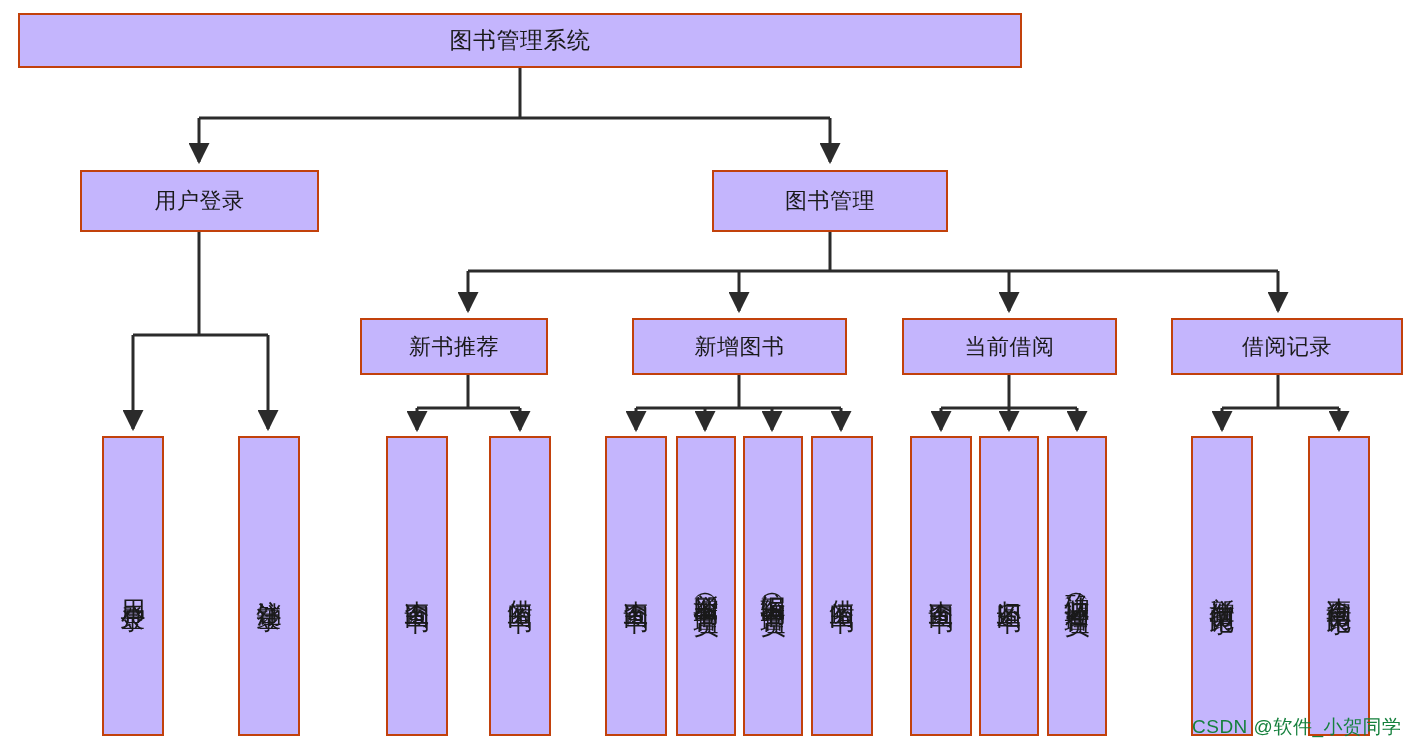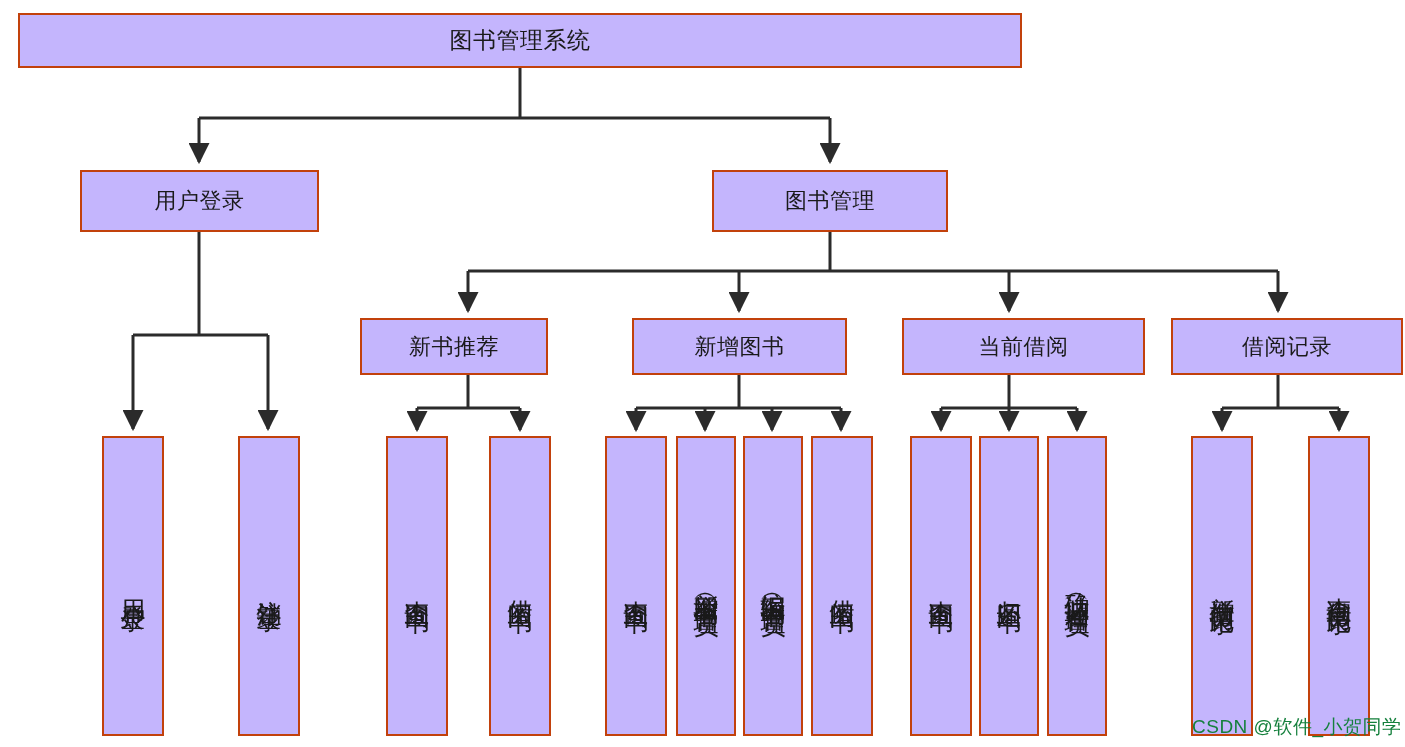--- a/index.html
+++ b/index.html
@@ -136,21 +136,21 @@
   <div class="node horiz" style="left:712px; top:170px; width:236px; height:62px;">
     <span class="label">图书管理</span>
   </div>
 
   <div class="node horiz" style="left:360px; top:318px; width:188px; height:57px;">
     <span class="label">新书推荐</span>
   </div>
   <div class="node horiz" style="left:632px; top:318px; width:215px; height:57px;">
     <span class="label">新增图书</span>
   </div>
-  <div class="node horiz" style="left:902px; top:318px; width:243px; height:57px;">
+  <div class="node horiz" style="left:902px; top:318px; width:215px; height:57px;">
     <span class="label">当前借阅</span>
   </div>
   <div class="node horiz" style="left:1171px; top:318px; width:232px; height:57px;">
     <span class="label">借阅记录</span>
   </div>
 
   <div class="node vert" style="left:102px; top:436px; width:62px; height:300px;">
     <span class="label">用户登录</span>
   </div>
   <div class="node vert" style="left:238px; top:436px; width:62px; height:300px;">

